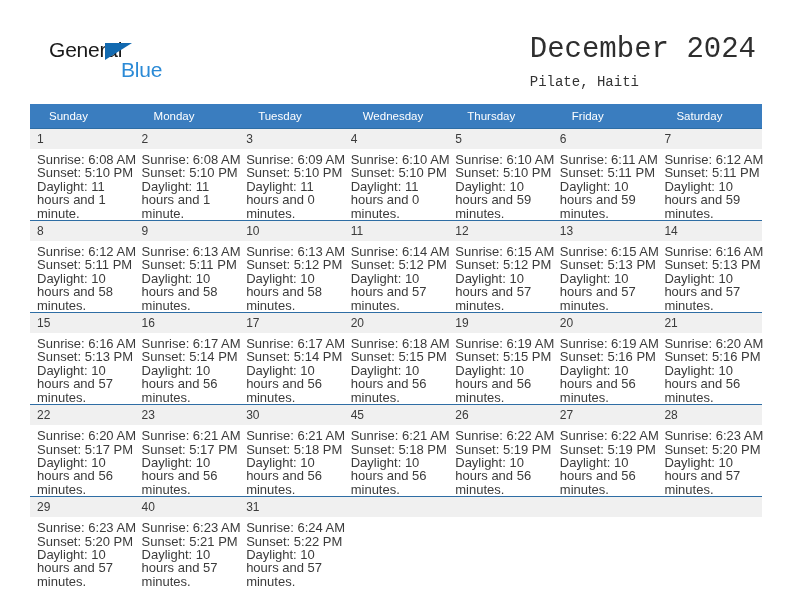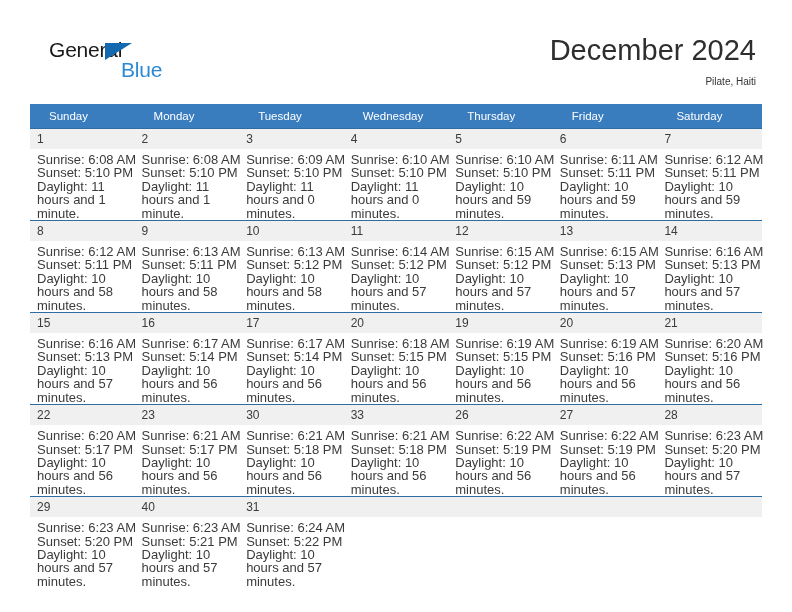--- a/index.html
+++ b/index.html
@@ -64,31 +64,32 @@
     font-size: 21px;
     letter-spacing: -0.2px;
     color: #2b8ad6;
     margin-left: 28px;
   }
 
   .title-block {
     position: absolute;
     right: 36px;
     top: 32px;
-    text-align: right;
+    text-align: left;
+    font-family: Liberation Mono, monospace;
   }
   .month-title {
     font-size: 29px;
     font-weight: normal;
     color: #2e2e2e;
     line-height: 36px;
     white-space: nowrap;
   }
   .location {
-    font-size: 10px;
+    font-size: 14px;
     color: #333333;
     line-height: 20px;
     margin-top: 4px;
     white-space: nowrap;
   }
 
   
   .calendar {
     position: absolute;
     left: 30px;
@@ -374,21 +375,21 @@
         </td>
         <td>
           <div class="daynum">30</div>
           <div class="details">
             <div>Sunrise: 6:21 AM</div>
             <div>Sunset: 5:18 PM</div>
             <div class="wrap">Daylight: 10 hours and 56 minutes.</div>
           </div>
         </td>
         <td>
-          <div class="daynum">33</div>
+          <div class="daynum">45</div>
           <div class="details">
             <div>Sunrise: 6:21 AM</div>
             <div>Sunset: 5:18 PM</div>
             <div class="wrap">Daylight: 10 hours and 56 minutes.</div>
           </div>
         </td>
         <td>
           <div class="daynum">26</div>
           <div class="details">
             <div>Sunrise: 6:22 AM</div>

